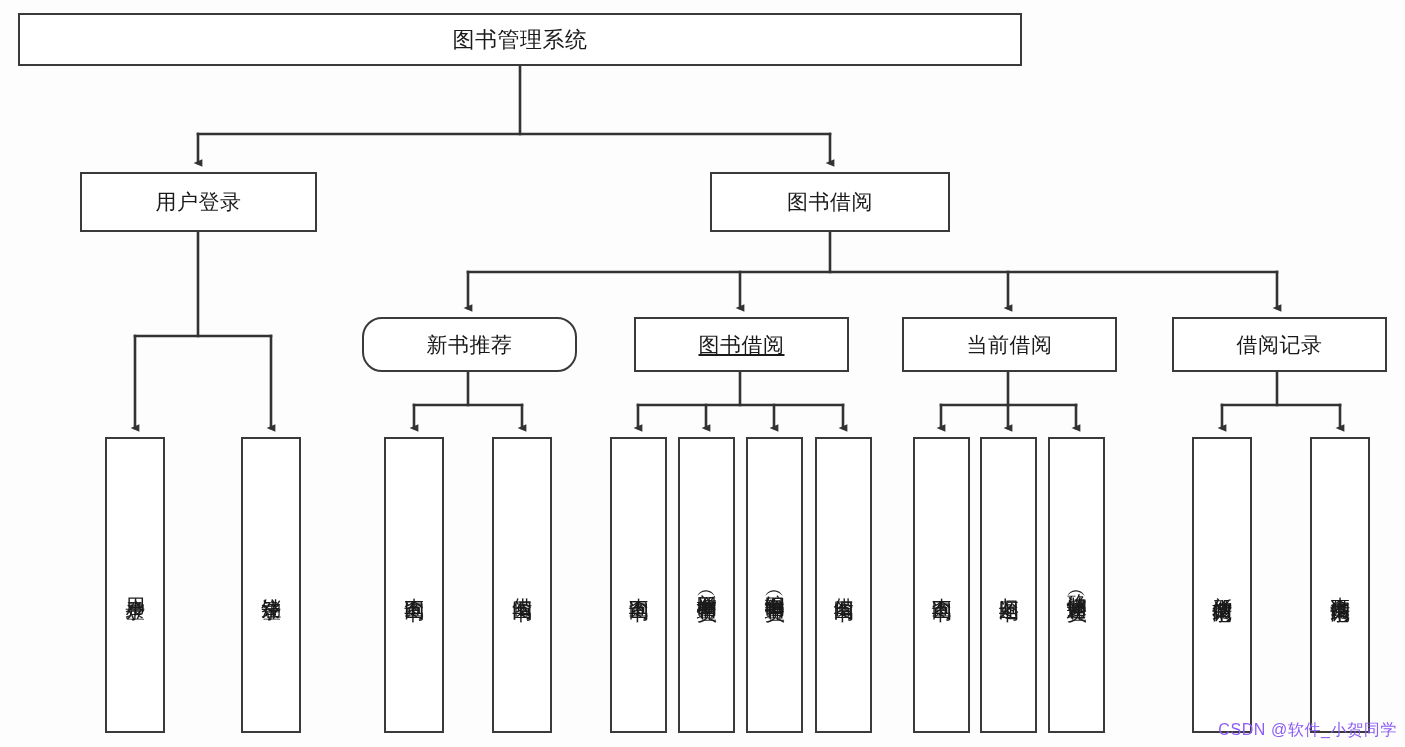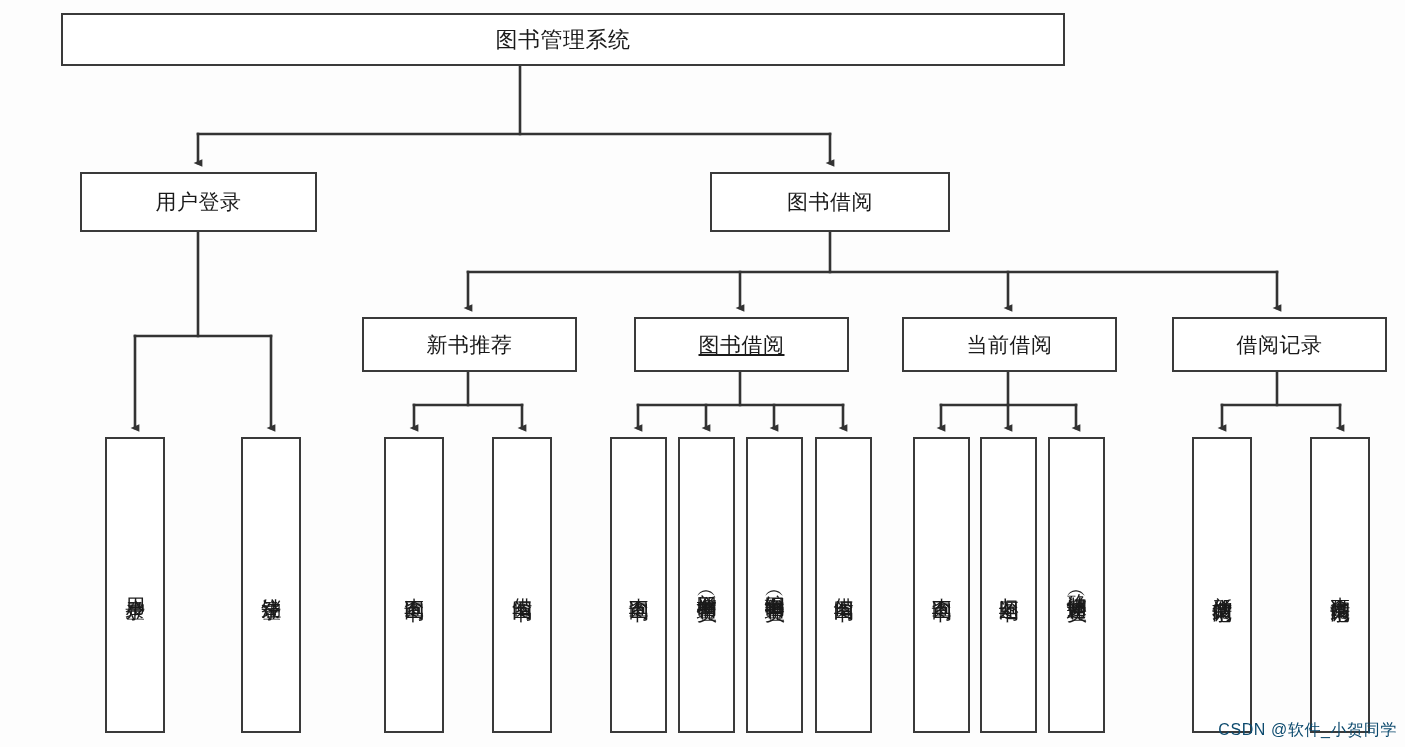--- a/index.html
+++ b/index.html
@@ -59,21 +59,21 @@
     line-height: 1.28;
     letter-spacing: 1.5px;
     white-space: nowrap;
     max-height: 100%;
   }
   #watermark {
     position: absolute;
     right: 8px;
     bottom: 6px;
     font-size: 16px;
-    color: #0c4a6e;
+    color: #8b5cf6;
     letter-spacing: 0.6px;
     user-select: none;
     white-space: nowrap;
   }
 </style>
 </head>
 <body>
 
 <div id="canvas">
 
@@ -122,32 +122,32 @@
       <line x1="1008" y1="405" x2="1008" y2="428" marker-end="url(#arrow)"></line>
       <line x1="1076" y1="405" x2="1076" y2="428" marker-end="url(#arrow)"></line>
 
       <line x1="1277" y1="372" x2="1277" y2="405"></line>
       <line x1="1222" y1="405" x2="1340" y2="405"></line>
       <line x1="1222" y1="405" x2="1222" y2="428" marker-end="url(#arrow)"></line>
       <line x1="1340" y1="405" x2="1340" y2="428" marker-end="url(#arrow)"></line>
     </g>
   </svg>
 
-  <div class="node horiz root" style="left:18px; top:13px; width:1004px; height:53px;margin-left:43px;">
+  <div class="node horiz root" style="left:18px; top:13px; width:1004px; height:53px;">
     <span class="node-label">图书管理系统</span>
   </div>
 
   <div class="node horiz" style="left:80px; top:172px; width:237px; height:60px;">
     <span class="node-label">用户登录</span>
   </div>
   <div class="node horiz" style="left:710px; top:172px; width:240px; height:60px;">
     <span class="node-label">图书借阅</span>
   </div>
 
-  <div class="node horiz" style="left:362px; top:317px; width:215px; height:55px;">
+  <div class="node horiz" style="left:362px; top:317px; width:215px; height:55px;border-radius:20px;">
     <span class="node-label">新书推荐</span>
   </div>
   <div class="node horiz" style="left:634px; top:317px; width:215px; height:55px;text-decoration:underline;">
     <span class="node-label">图书借阅</span>
   </div>
   <div class="node horiz" style="left:902px; top:317px; width:215px; height:55px;">
     <span class="node-label">当前借阅</span>
   </div>
   <div class="node horiz" style="left:1172px; top:317px; width:215px; height:55px;">
     <span class="node-label">借阅记录</span>

